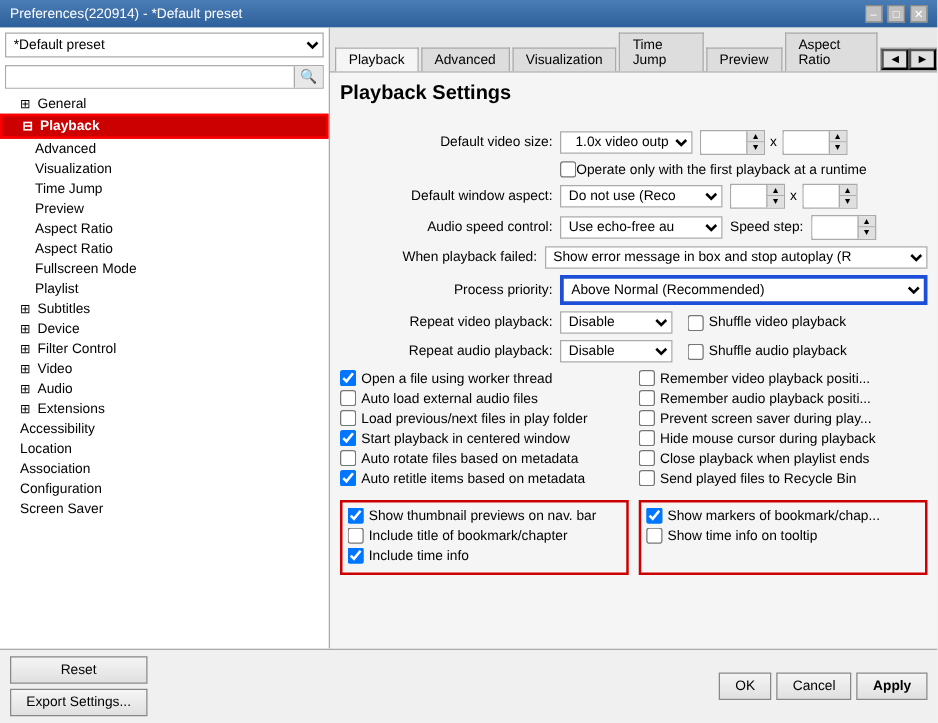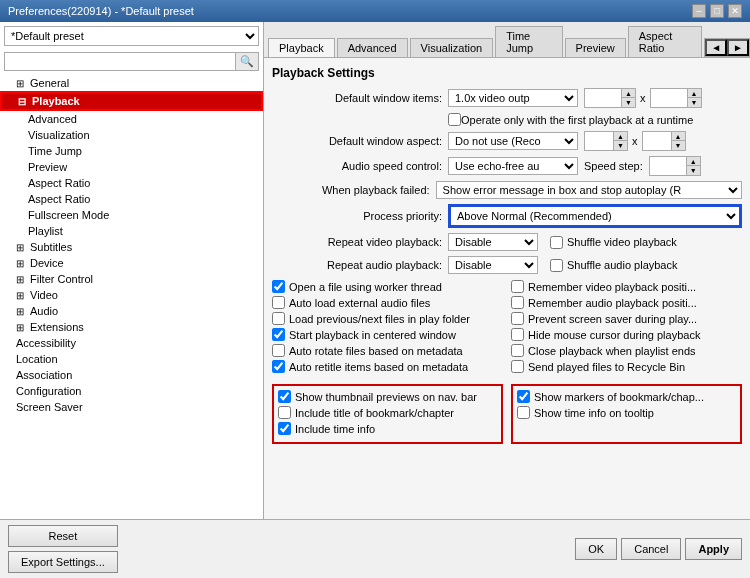--- a/index.html
+++ b/index.html
@@ -84,21 +84,21 @@
       background: #ddd;
       cursor: pointer;
       margin-right: 2px;
       font-size: 11px;
     }
     .tab.active { background: #f5f5f5; }
     .tab-nav-btns { margin-left: auto; display: flex; border: 1px solid #aaa; }
     .tab-nav-btn { padding: 1px 4px; cursor: pointer; background: #e0e0e0; font-size: 10px; }
     
     .panel-content { flex: 1; overflow-y: auto; padding: 8px; }
-    .panel-title { font-weight: bold; margin-bottom: 8px; font-size: 12px; }
+    .panel-title { font-weight: bold; margin-bottom: 20px; font-size: 16px; }
     
     .form-row {
       display: flex;
       align-items: center;
       margin-bottom: 5px;
     }
     .form-label {
       text-align: right;
       width: 170px;
       margin-right: 6px;
@@ -279,22 +279,22 @@
         <div class="tab-nav-btns">
           <button class="tab-nav-btn">◄</button>
           <button class="tab-nav-btn">►</button>
         </div>
       </div>
 
       <div class="panel-content">
         <div class="panel-title">Playback Settings</div>
 
         <div class="form-row">
-          <span class="form-label">Default window items:</span>
-          <select class="form-control" style="width:130px;">
+          <span class="form-label">Default video size:</span>
+          <select class="form-control" style="width:106px;text-align:right;">
             <option>1.0x video outp</option>
           </select>
           <div class="spinbox" style="margin-left:6px;">
             <input type="text" style="width: 36px;">
             <div class="spinbox-btns">
               <button class="spinbox-btn">▲</button>
               <button class="spinbox-btn">▼</button>
             </div>
           </div>
           <span class="x-label">x</span>

